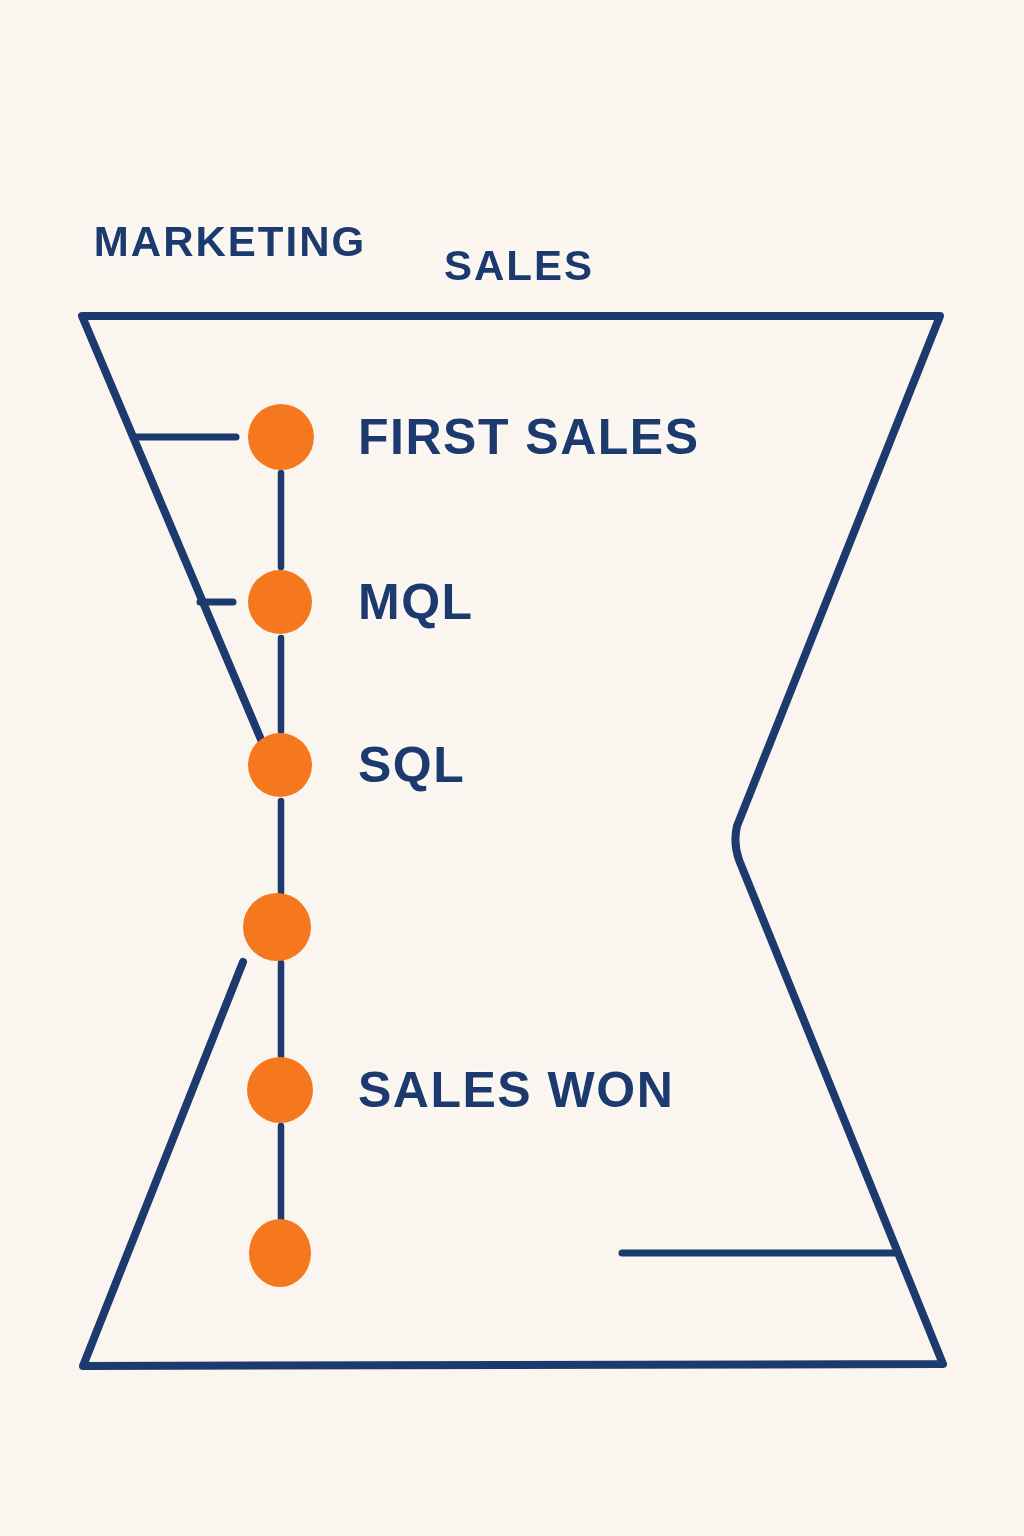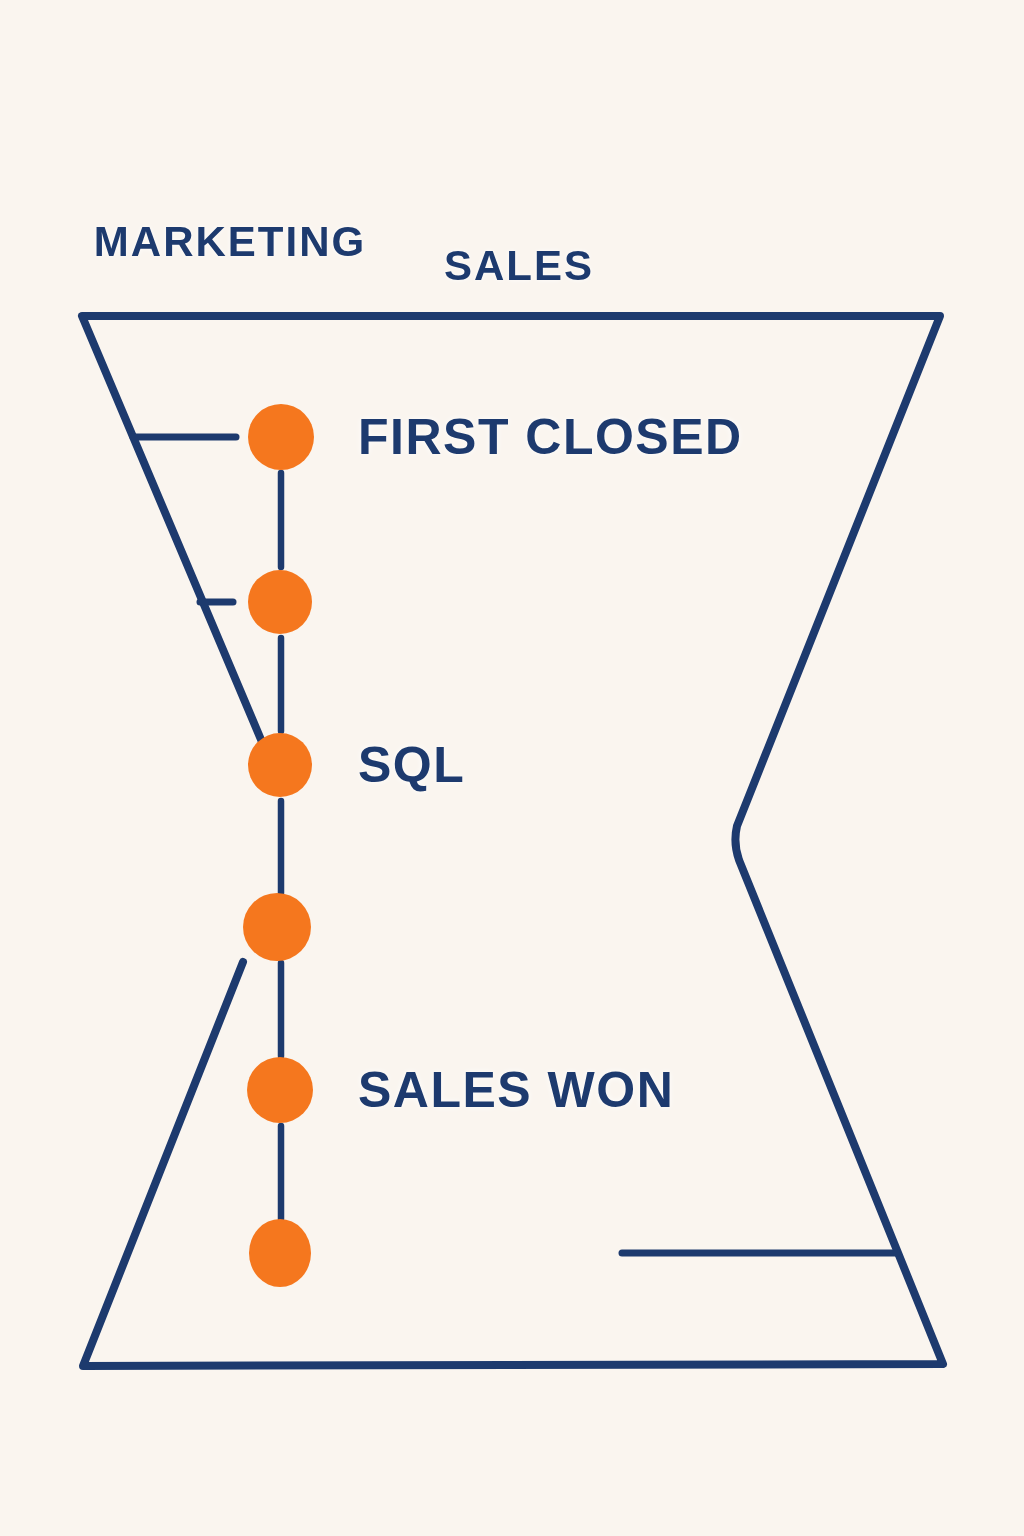--- a/index.html
+++ b/index.html
@@ -78,17 +78,18 @@
     <g fill="#f5771e">
       <circle cx="281" cy="437" r="33"></circle>
       <circle cx="280" cy="602" r="32"></circle>
       <circle cx="280" cy="765" r="32"></circle>
       <circle cx="277" cy="927" r="34"></circle>
       <circle cx="280" cy="1090" r="33"></circle>
       <ellipse cx="280" cy="1253" rx="31" ry="34"></ellipse>
     </g>
   </svg>
 
-  <div class="stage-label" style="top:406px;">FIRST CLOSED</div>
+  <div class="stage-label" style="top:406px;">FIRST SALES</div>
+  <div class="stage-label" style="top:571px;">MQL</div>
   <div class="stage-label" style="top:734px;text-align:right;">SQL</div>
   <div class="stage-label" style="top:1059px;">SALES WON</div>
 
 </div>
 
 </body></html>

